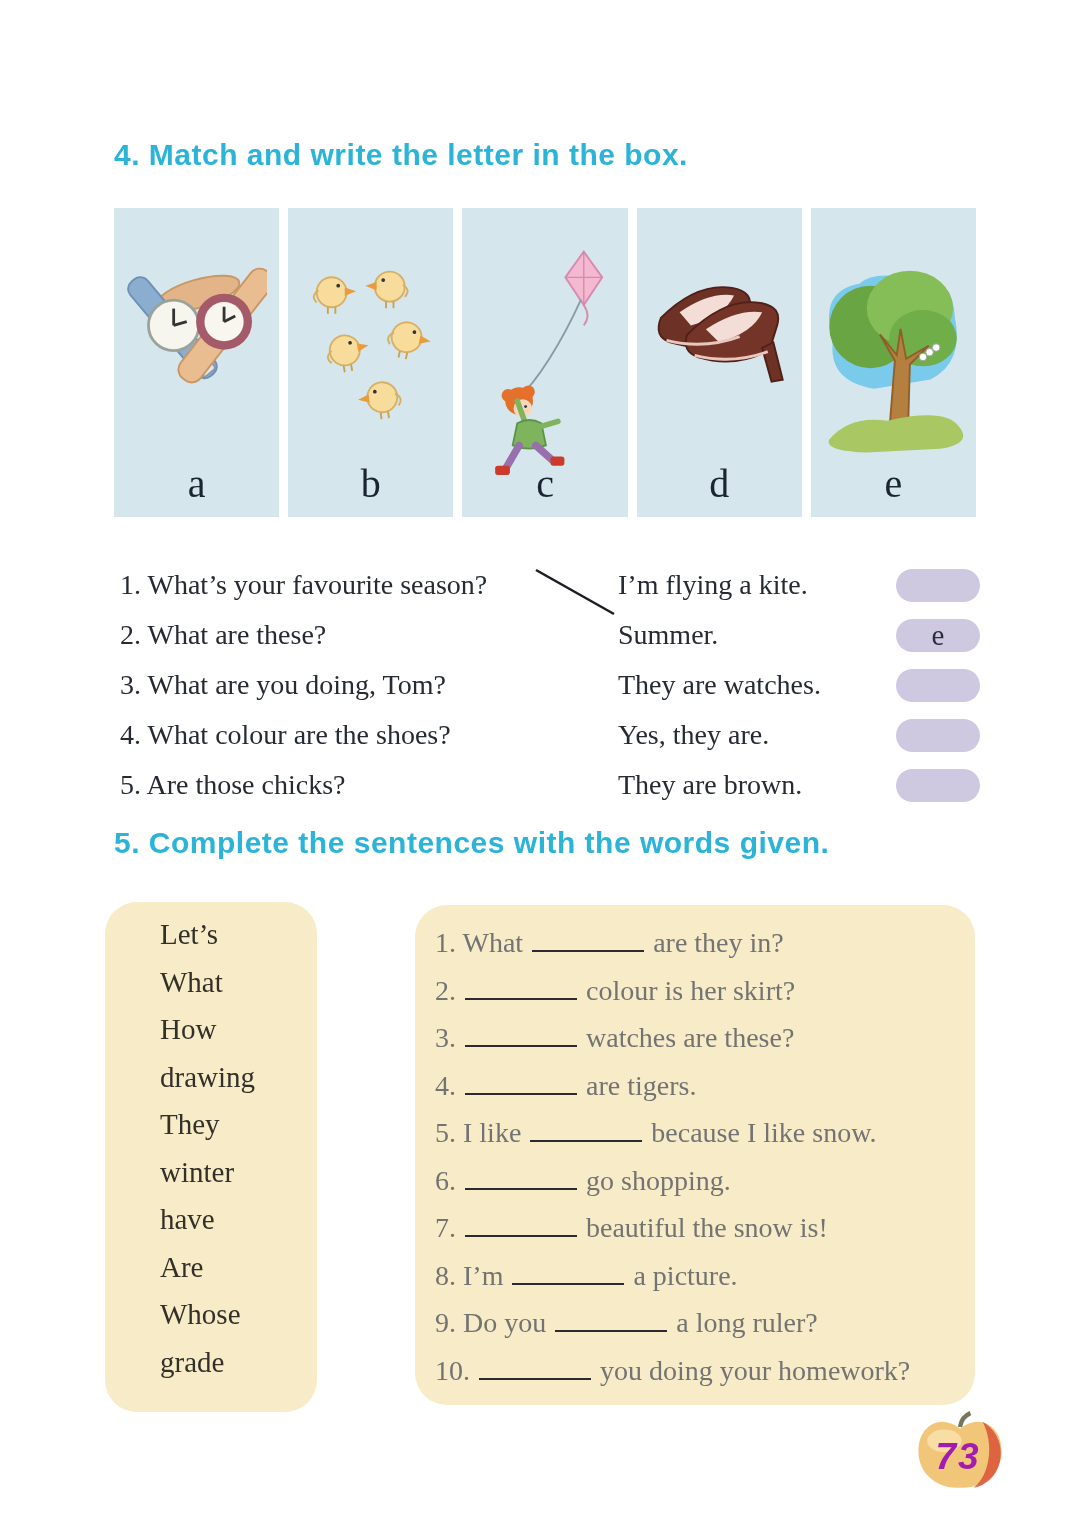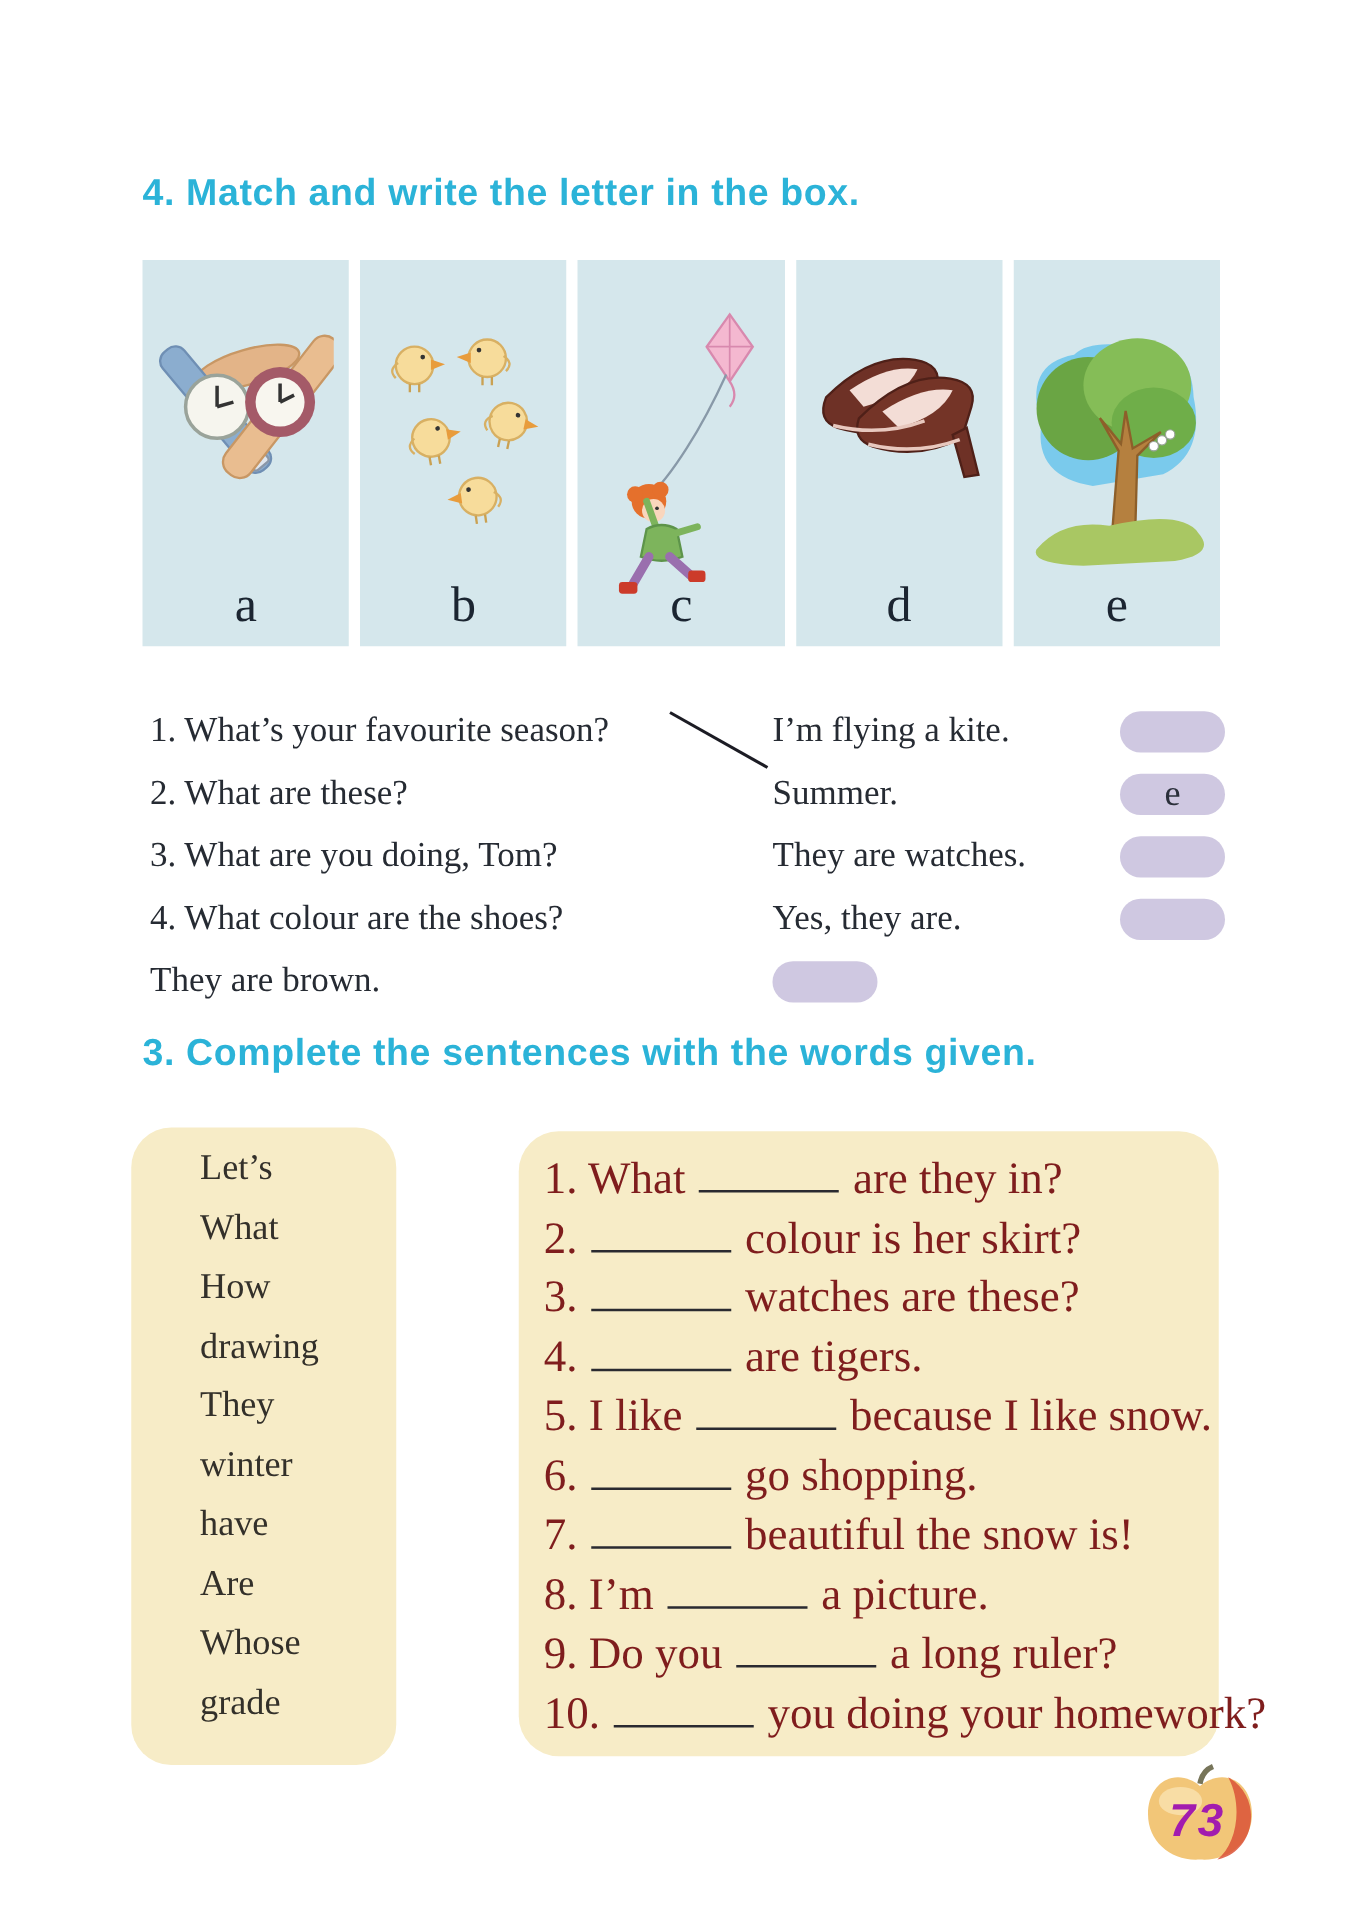--- a/index.html
+++ b/index.html
@@ -51,21 +51,21 @@
     background:#f7ecc7; border-radius:32px; padding:9px 0 4px 55px;
   }
   .wordbank .word {
     height:47.5px; line-height:47.5px; font-size:29px; color:#33302a;
   }
   .sentences {
     position:absolute; left:415px; top:893px; width:560px; height:500px;
     background:#f7ecc7; border-radius:32px; padding:14px 0 0 20px;
   }
   .sentences .srow {
-    height:47.5px; line-height:47.5px; font-size:36px; color:#7f1d1d;
+    height:47.5px; line-height:47.5px; font-size:28px; color:#737373;
     white-space:nowrap;
   }
   .blank {
     display:inline-block; width:112px; height:0.95em;
     border-bottom:2px solid #2a2a30; margin:0 2px;
   }
   .srow span[data-name="sentence-pre"]:empty { display:none; }
 
   
   .apple { position:absolute; left:908px; top:1396px; width:104px; height:90px; }
@@ -188,29 +188,30 @@
     <div class="pill" data-name="answer-box-2">e</div>
 
     <div class="q-text" data-name="question-3">3. What are you doing, Tom?</div>
     <div class="a-text" data-name="answer-3">They are watches.</div>
     <div class="pill" data-name="answer-box-3"></div>
 
     <div class="q-text" data-name="question-4">4. What colour are the shoes?</div>
     <div class="a-text" data-name="answer-4">Yes, they are.</div>
     <div class="pill" data-name="answer-box-4"></div>
 
+    <div class="q-text" data-name="question-5">5. Are those chicks?</div>
     <div class="a-text" data-name="answer-5">They are brown.</div>
     <div class="pill" data-name="answer-box-5"></div>
   </div>
 
   <svg class="match-line" width="96" height="62" data-name="match-line-q1-summer">
     <line x1="8" y1="10" x2="86" y2="54" stroke="#1c1c24" stroke-width="2.5"></line>
   </svg>
 
-  <div class="sec-title" id="title5" data-name="exercise5-title">3. Complete the sentences with the words given.</div>
+  <div class="sec-title" id="title5" data-name="exercise5-title">5. Complete the sentences with the words given.</div>
 
   <div class="wordbank" data-name="word-bank">
     <div class="word" data-name="word-bank-item">Let’s</div>
     <div class="word" data-name="word-bank-item">What</div>
     <div class="word" data-name="word-bank-item">How</div>
     <div class="word" data-name="word-bank-item">drawing</div>
     <div class="word" data-name="word-bank-item">They</div>
     <div class="word" data-name="word-bank-item">winter</div>
     <div class="word" data-name="word-bank-item">have</div>
     <div class="word" data-name="word-bank-item">Are</div>

